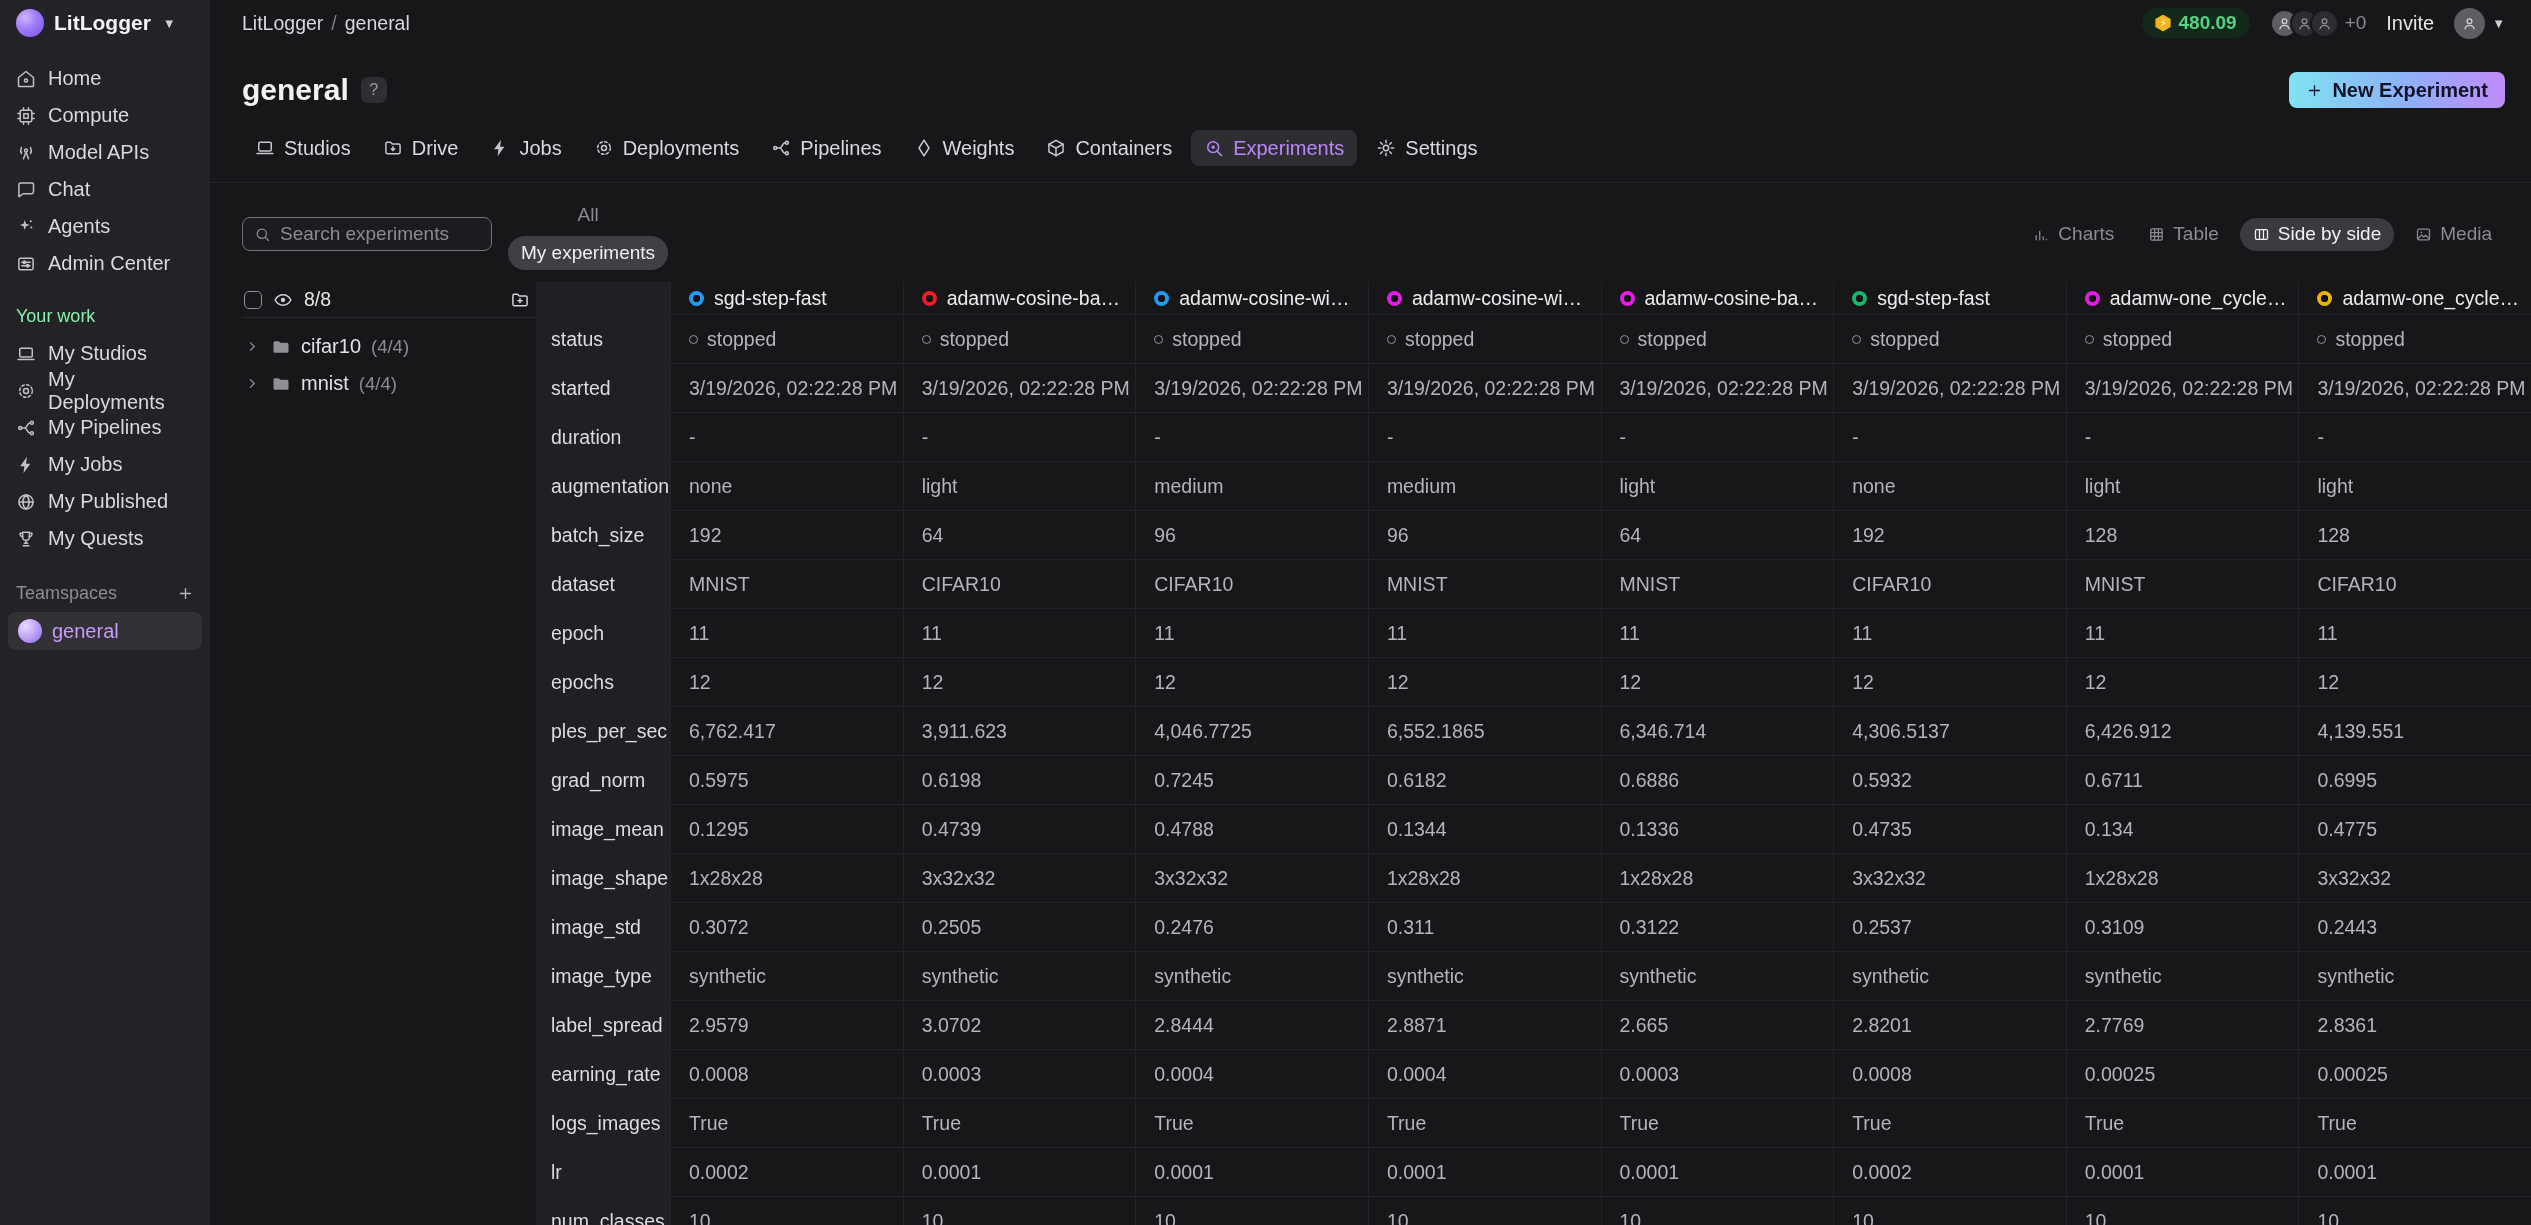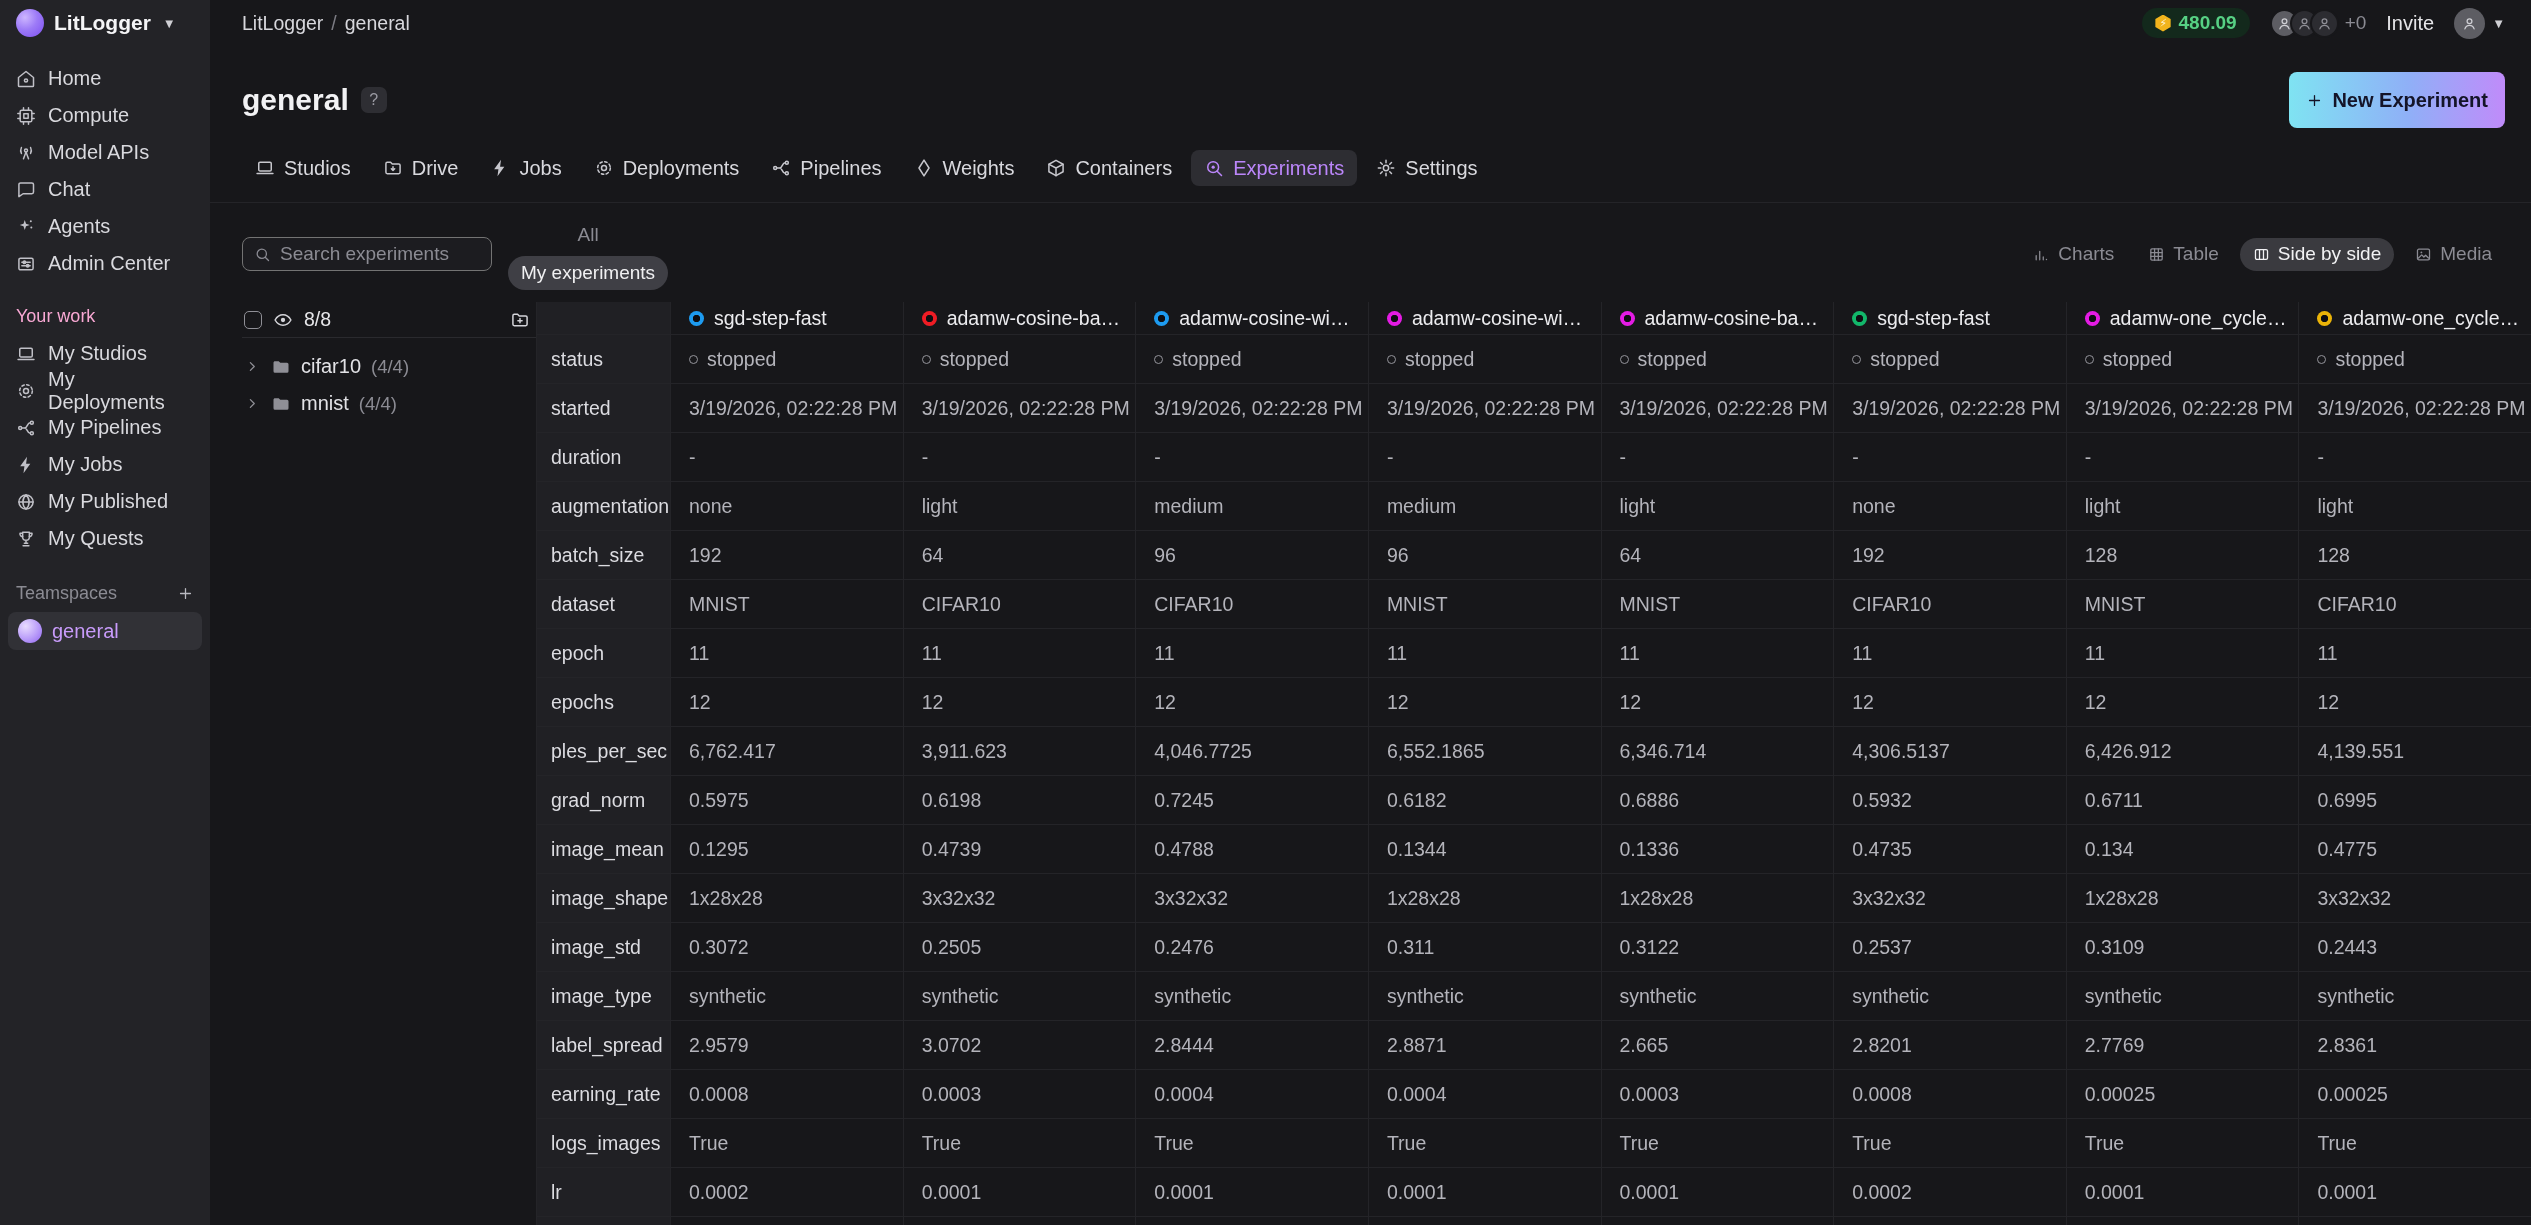--- a/index.html
+++ b/index.html
@@ -15,21 +15,21 @@
   .sidebar { width:210px; min-width:210px; height:100%; background:#232327; display:flex; flex-direction:column; }
   .logo-row { display:flex; align-items:center; gap:10px; padding:10px 16px; height:46px; cursor:pointer; }
   .logo-circle { width:28px; height:28px; border-radius:50%;
     background:radial-gradient(circle at 32% 30%, #cdb6ff 0%, #9d7bf7 45%, #7c4ef0 100%); }
   .brand { font-weight:700; font-size:21px; color:#f4f4f6; }
   .caret { font-size:13px; color:#cfcfd4; margin-left:2px; }
   .side-nav { padding-top:14px; }
   .side-item { display:flex; align-items:center; gap:12px; height:37px; padding:0 16px;
     color:#d9d9de; font-size:20px; cursor:pointer; }
   .side-item .icon { color:#c0c0c7; }
-  .section-label { color:#f9a8d4; font-size:18px; padding:0 16px; margin-top:24px; margin-bottom:8px; }
+  .section-label { color:#86efac; font-size:18px; padding:0 16px; margin-top:24px; margin-bottom:8px; }
   .teamspaces-head { display:flex; align-items:center; justify-content:space-between; padding:0 16px; margin-top:26px; margin-bottom:8px; }
   .teamspaces-head .lbl { color:#8b8b93; font-size:18px; }
   .plus-btn { color:#b9b9c0; cursor:pointer; display:flex; }
   .ts-item { display:flex; align-items:center; gap:10px; margin:0 8px; padding:7px 10px;
     border-radius:8px; background:#313136; cursor:pointer; }
   .ts-avatar { width:24px; height:24px; border-radius:50%;
     background:radial-gradient(circle at 32% 30%, #e9dcff 0%, #b99cf9 55%, #8f62f2 100%); }
   .ts-name { color:#c89bfa; font-size:20px; }
 
   
@@ -50,21 +50,21 @@
   .overflow-count { color:#8b8b93; margin-left:6px; font-size:19px; }
   .invite { color:#e6e6e9; font-size:20px; cursor:pointer; }
   .profile { display:flex; align-items:center; gap:5px; cursor:pointer; }
   .profile .av { border:none; width:31px; height:31px; }
 
   .title-row { display:flex; align-items:center; justify-content:space-between; padding:26px 26px 0 32px; }
   .title-left { display:flex; align-items:center; gap:12px; }
   h1.page-title { font-size:30px; font-weight:700; color:#f2f2f4; }
   .help-badge { width:26px; height:26px; border-radius:7px; background:#2e2e33; color:#9a9aa2;
     display:flex; align-items:center; justify-content:center; font-size:16px; cursor:pointer; }
-  .new-exp-btn { display:flex; align-items:center; gap:9px; height:56px; padding:0 17px; border:none; border-radius:8px;
+  .new-exp-btn { display:flex; align-items:center; gap:9px; height:36px; padding:0 17px; border:none; border-radius:8px;
     background:linear-gradient(90deg,#7fe3f2 0%,#8fb0f7 55%,#c08bfa 100%);
     color:#141428; font-size:20px; font-weight:700; cursor:pointer; }
 
   .tabs-row { display:flex; align-items:center; gap:6px; padding:0 32px; margin-top:22px;text-align:right; }
   .tab { display:flex; align-items:center; gap:9px; height:36px; padding:0 13px; border-radius:8px;
     color:#d9d9de; font-size:20px; cursor:pointer; }
   .tab .icon { color:#c7c7cd; }
   .tab.active { background:#2d2d32; color:#bb86fa; }
   .tab.active .icon { color:#bb86fa; }
   .main-divider { border-bottom:1px solid #242428; margin-top:16px; }

